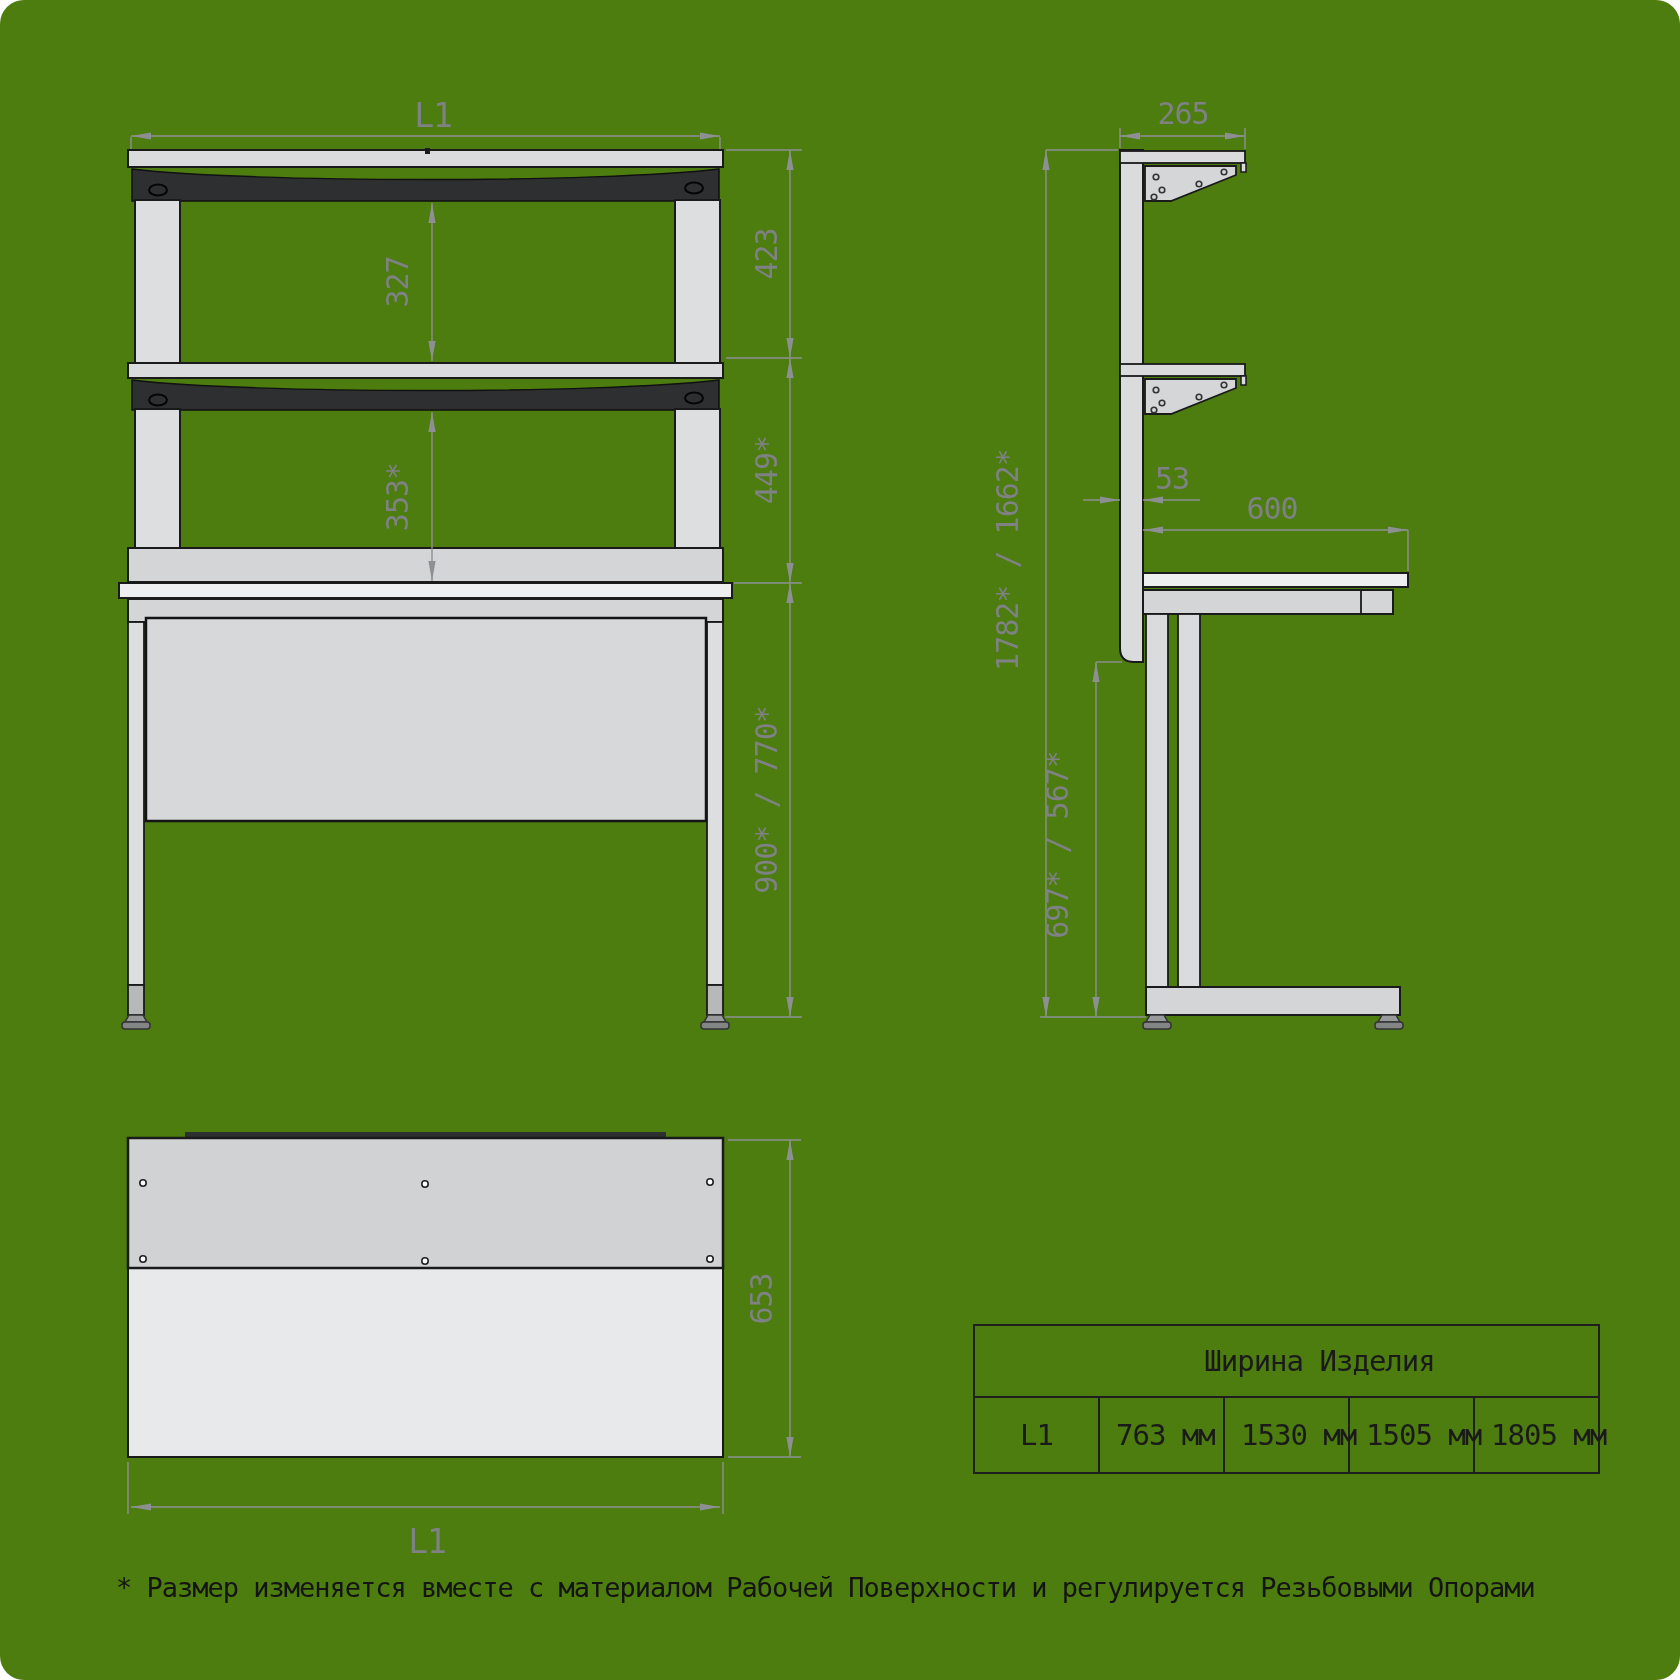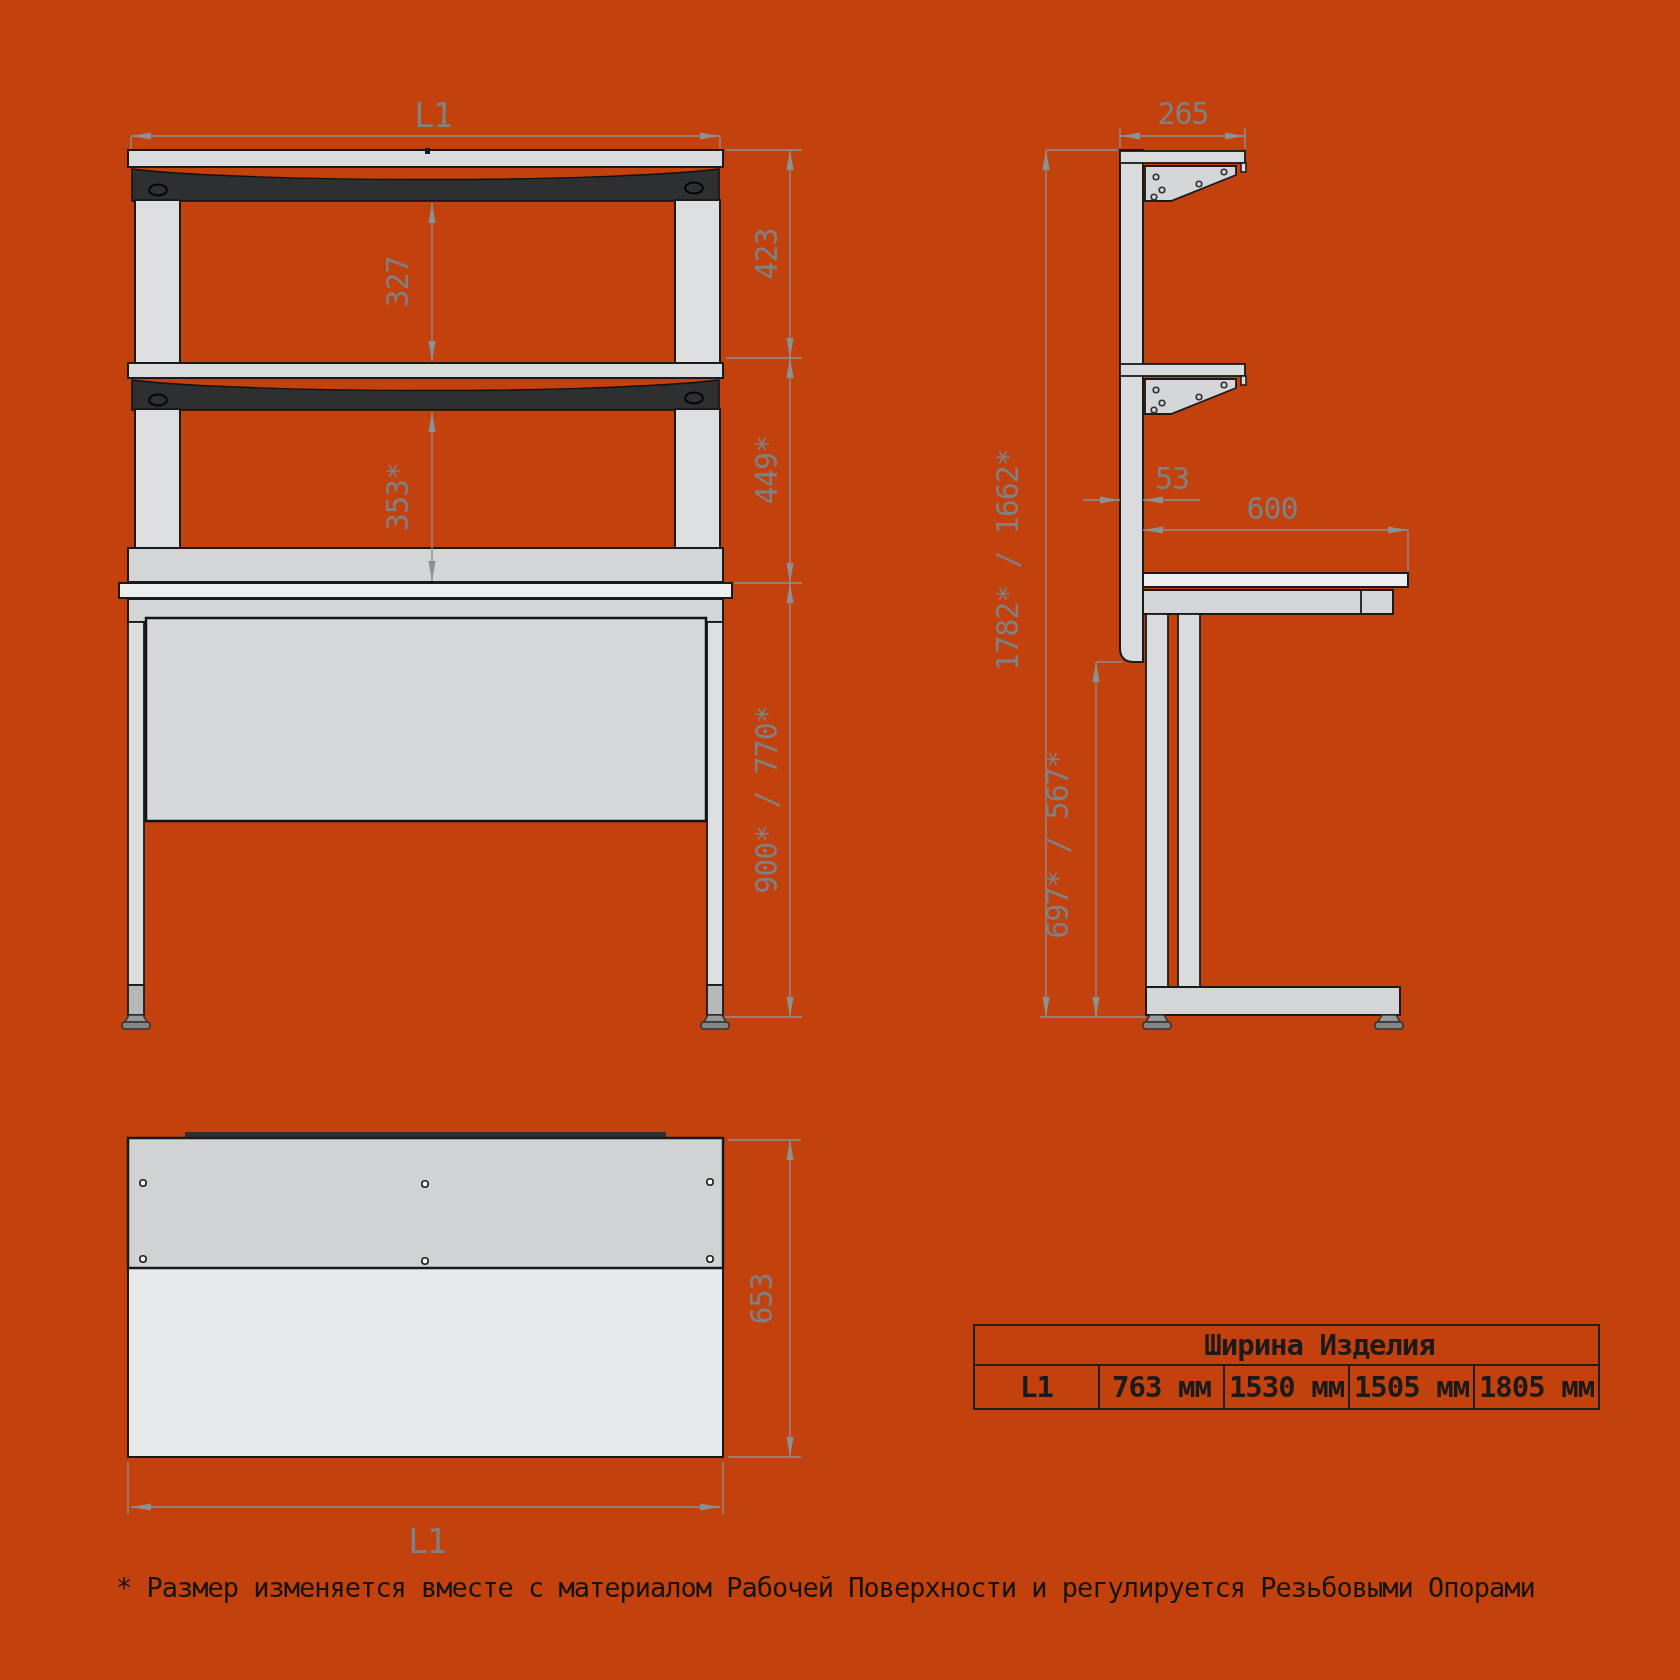--- a/index.html
+++ b/index.html
@@ -1,35 +1,36 @@
 <!DOCTYPE html>
 <html><head>
 <meta charset="utf-8">
 <style>
   html,body{margin:0;padding:0;background:#ffffff;}
   .canvas{
-    position:relative;width:1680px;height:1680px;background:#c2410c;overflow:hidden;
-    font-family:"DejaVu Sans Mono", monospace;
+    position:relative;width:1680px;height:1680px;background:#4d7c0f;overflow:hidden;
+    font-family:"DejaVu Sans Mono", monospace;
+    border-radius:24px;
   }
   svg text{
     font-family:"DejaVu Sans Mono", monospace;
     fill:#7f8285;
   }
   .dim-label{font-size:30px;letter-spacing:-1px;}
   .dim-label-big{font-size:33px;letter-spacing:-1px;}
   
   .spec-table{
     position:absolute;left:973px;top:1324px;width:627px;
     border-collapse:collapse;table-layout:fixed;
     font-family:"DejaVu Sans Mono", monospace;
     font-size:29px;color:#1a1a1a;letter-spacing:-1px;
   }
   .spec-table td,.spec-table th{
     border:2px solid #1f1f1f;text-align:center;vertical-align:middle;
-    padding:0;height:42px;font-weight:bold;white-space:nowrap;
+    padding:16px;height:42px;font-weight:normal;white-space:nowrap;
   }
   .spec-table .title-cell{height:38px;text-indent:66px;}
   .spec-table .label-col{width:66px;}
   
   .footnote{
     position:absolute;left:116px;top:1572px;width:1460px;
     font-family:"DejaVu Sans Mono", monospace;
     font-size:27px;color:#141414;letter-spacing:-1px;white-space:nowrap;
   }
 </style>

